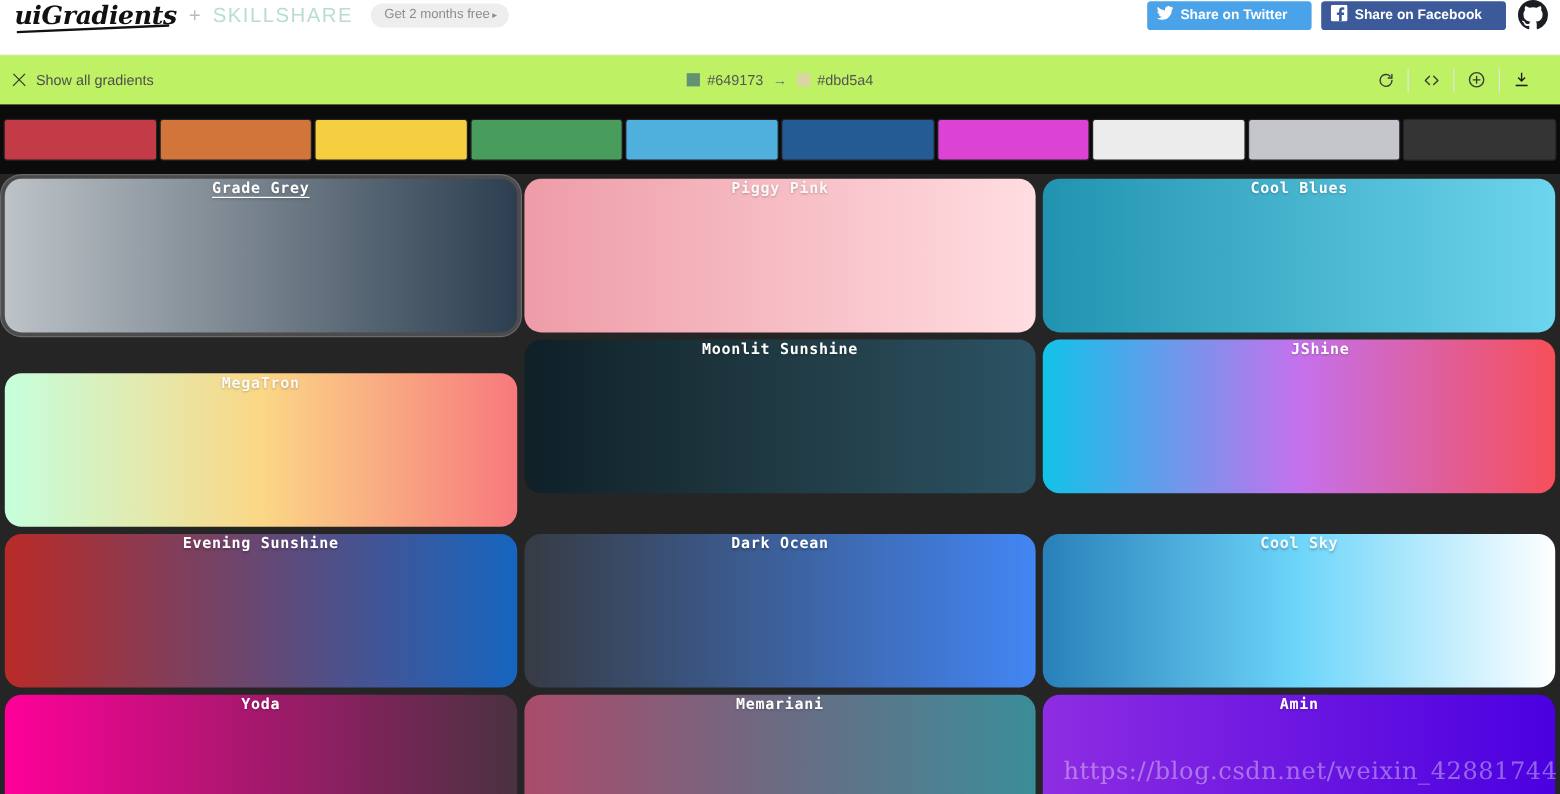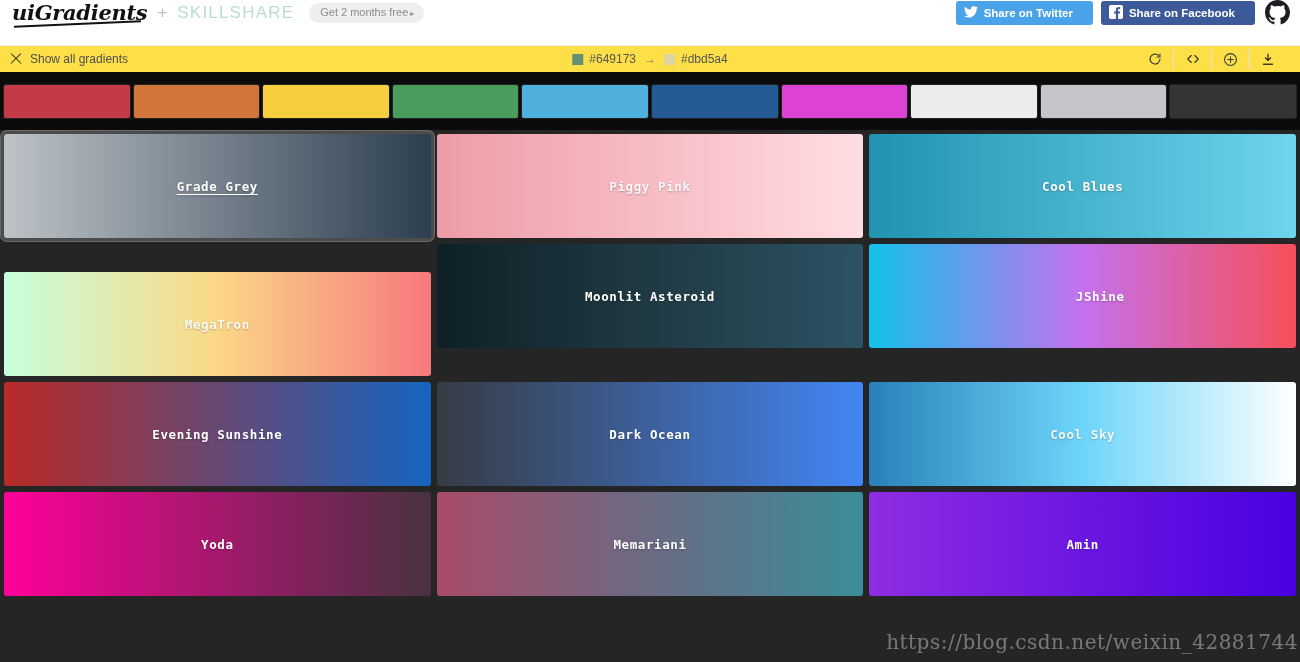--- a/index.html
+++ b/index.html
@@ -90,22 +90,22 @@
     cursor: pointer;
     white-space: nowrap;
   }
   .share-tw { background: #4aa2e8; }
   .share-fb { background: #3c5a99; }
   .share-btn svg { flex: 0 0 auto; }
   .gh-icon { cursor: pointer; display: flex; align-items: center; margin-left: 2px; }
 
   
   .subbar {
-    height: 27px;
-    background: #fde047;
+    height: 42px;
+    background: #bef264;
     border-top: 1px solid #f0f0f0;
     display: flex;
     align-items: center;
     padding: 0 12px 0 10px;
     position: relative;
   }
   .showall {
     display: flex;
     align-items: center;
     gap: 8px;
@@ -177,24 +177,23 @@
   .grid {
     background: #252525;
     padding: 4px 4px 0 4px;
     display: grid;
     grid-template-columns: repeat(3, 1fr);
     gap: 6px 6px;
     height: 532px;
     align-content: start;
   }
   .card {
-    height: 104px;
-    border-radius: 3px;
-    display: flex;
-    align-items: center;
+    height: 128px;
+    border-radius: 14px;
+    display: flex;
     justify-content: center;
     cursor: pointer;
     position: relative;
     overflow: hidden;
   }
   .card.hovered {
     box-shadow: 0 0 0 3px #4c4c4c, 0 0 0 4px #6a6a6a;
   }
   .card-label {
     font-family: "DejaVu Sans Mono", monospace;
@@ -331,21 +330,21 @@
       <div class="card" style="background: linear-gradient(to right, rgb(238, 156, 167) 0%, rgb(255, 221, 225) 100%);">
         <span class="card-label dim">Piggy Pink</span>
       </div>
       <div class="card" style="background: linear-gradient(to right, rgb(33, 147, 176) 0%, rgb(109, 213, 237) 100%);">
         <span class="card-label">Cool Blues</span>
       </div>
       <div class="card" style="background: linear-gradient(to right, rgb(198, 255, 221) 0%, rgb(251, 215, 134) 50%, rgb(247, 121, 125) 100%); margin-top: 28px;">
         <span class="card-label dim">MegaTron</span>
       </div>
       <div class="card" style="background: linear-gradient(to right, rgb(15, 32, 39) 0%, rgb(32, 58, 67) 50%, rgb(44, 83, 100) 100%);">
-        <span class="card-label">Moonlit Asteroid</span>
+        <span class="card-label">Moonlit Sunshine</span>
       </div>
       <div class="card" style="background: linear-gradient(to right, rgb(18, 194, 233) 0%, rgb(196, 113, 237) 50%, rgb(246, 79, 89) 100%); padding-left: 35px;">
         <span class="card-label">JShine</span>
       </div>
       <div class="card" style="background: linear-gradient(to right, rgb(185, 43, 39) 0%, rgb(21, 101, 192) 100%);">
         <span class="card-label">Evening Sunshine</span>
       </div>
       <div class="card" style="background: linear-gradient(to right, rgb(55, 59, 68) 0%, rgb(66, 134, 244) 100%);">
         <span class="card-label">Dark Ocean</span>
       </div>

